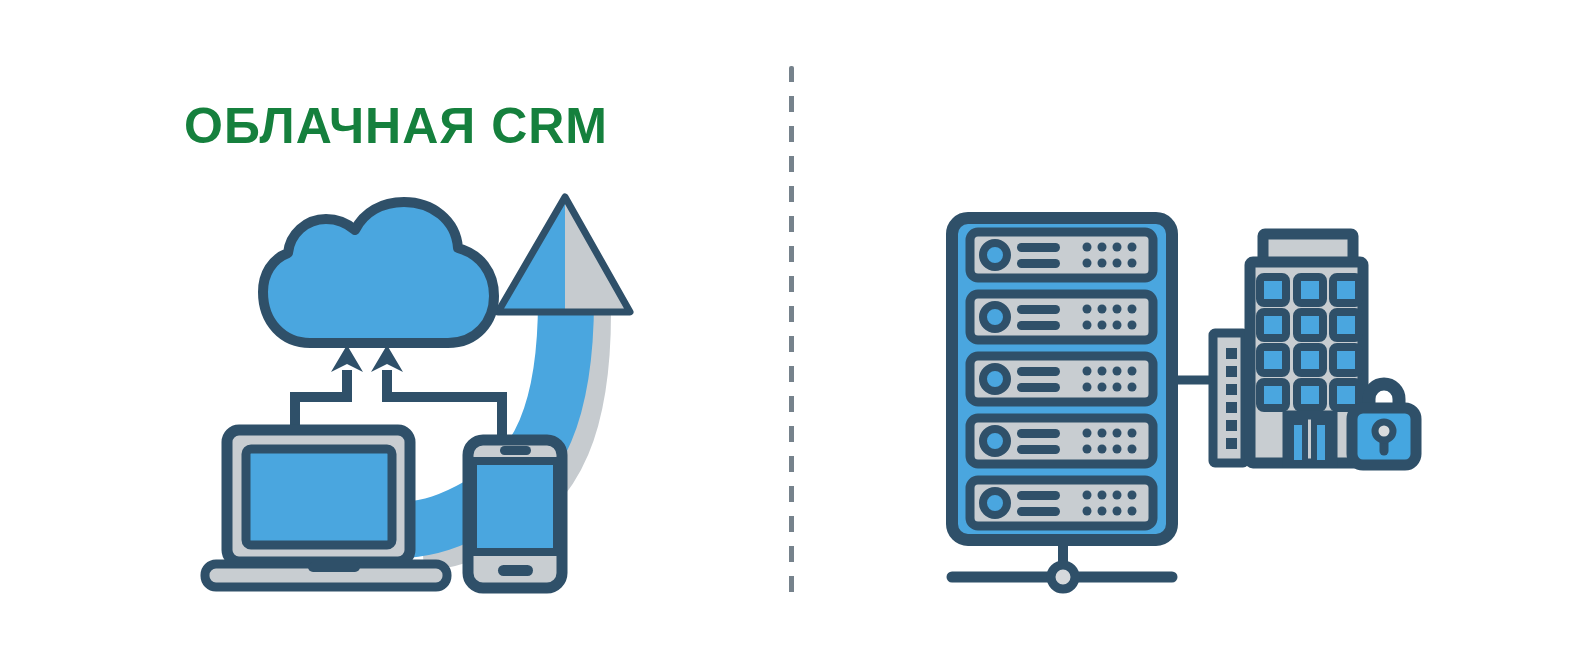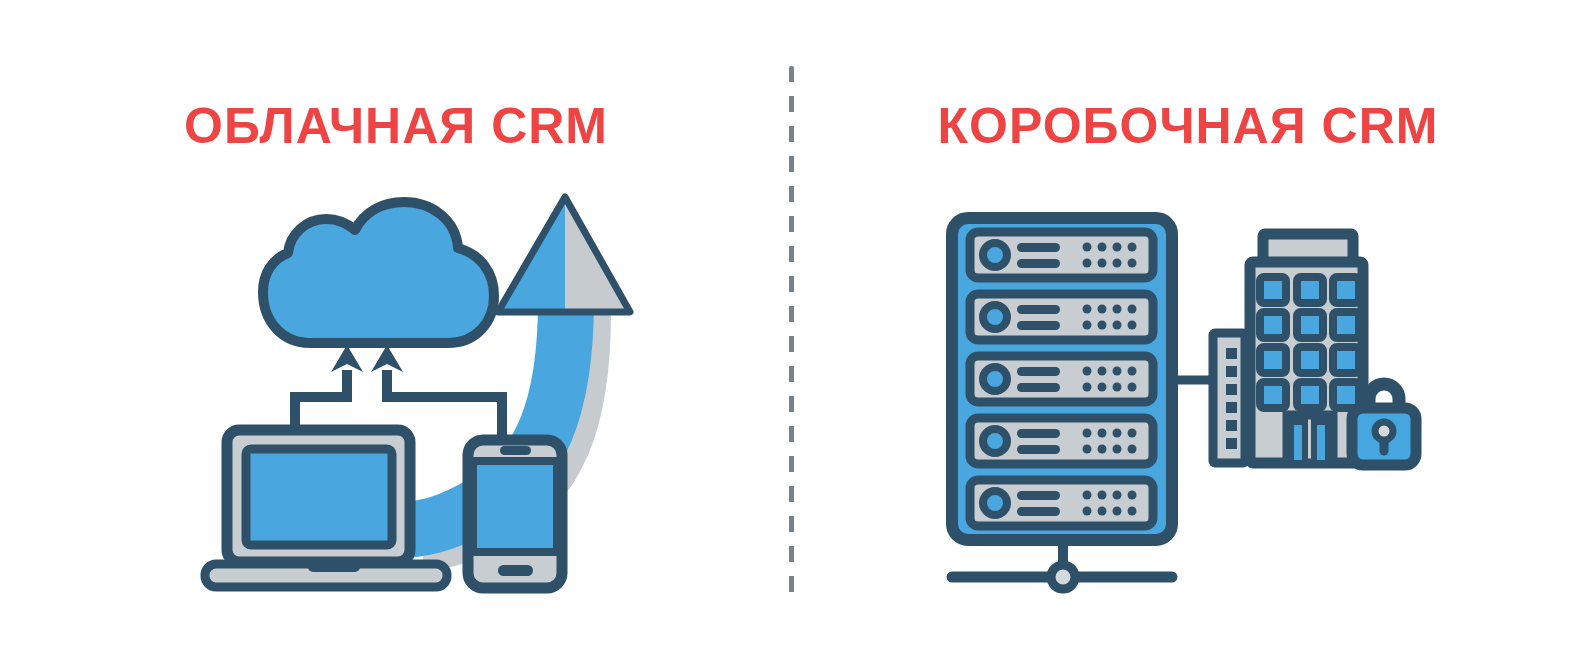--- a/index.html
+++ b/index.html
@@ -12,21 +12,21 @@
   }
   .title{
     position:absolute;
     top:100px;
     width:792px;
     text-align:center;
     font-size:50px;
     line-height:52px;
     font-weight:700;
     letter-spacing:1px;
-    color:#ef4444;
+    color:#15803d;
     white-space:nowrap;
   }
   .title.left{left:0;}
   .title.right{left:792px;}
   .art{position:absolute;top:0;width:792px;height:672px;}
   .art.left{left:0;}
   .art.right{left:792px;}
   .divider{
     position:absolute;
     left:789px;top:66px;
@@ -35,21 +35,20 @@
     border-radius:2px;
   }
 </style>
 </head>
 <body>
 
 <div class="canvas">
 
   <div class="title left">ОБЛАЧНАЯ CRM</div>
 
-  <div class="title right">КОРОБОЧНАЯ CRM</div>
 
   <svg class="art left" viewBox="0 0 792 672">
 
     <g>
       <path d="M 566,300 C 566,410 540,470 480,505 C 450,522 430,528 405,530" fill="none" stroke="#C6CBCF" stroke-width="56" transform="translate(17,13)"></path>
       <path d="M 566,300 C 566,410 540,470 480,505 C 450,522 430,528 405,530" fill="none" stroke="#4AA6DF" stroke-width="56"></path>
       <polygon points="565,197 565,312 498,312" fill="#4AA6DF"></polygon>
       <polygon points="565,197 630,312 565,312" fill="#C6CBCF"></polygon>
       <polygon points="565,197 630,312 498,312" fill="none" stroke="#2F5069" stroke-width="7" stroke-linejoin="round"></polygon>
     </g>

